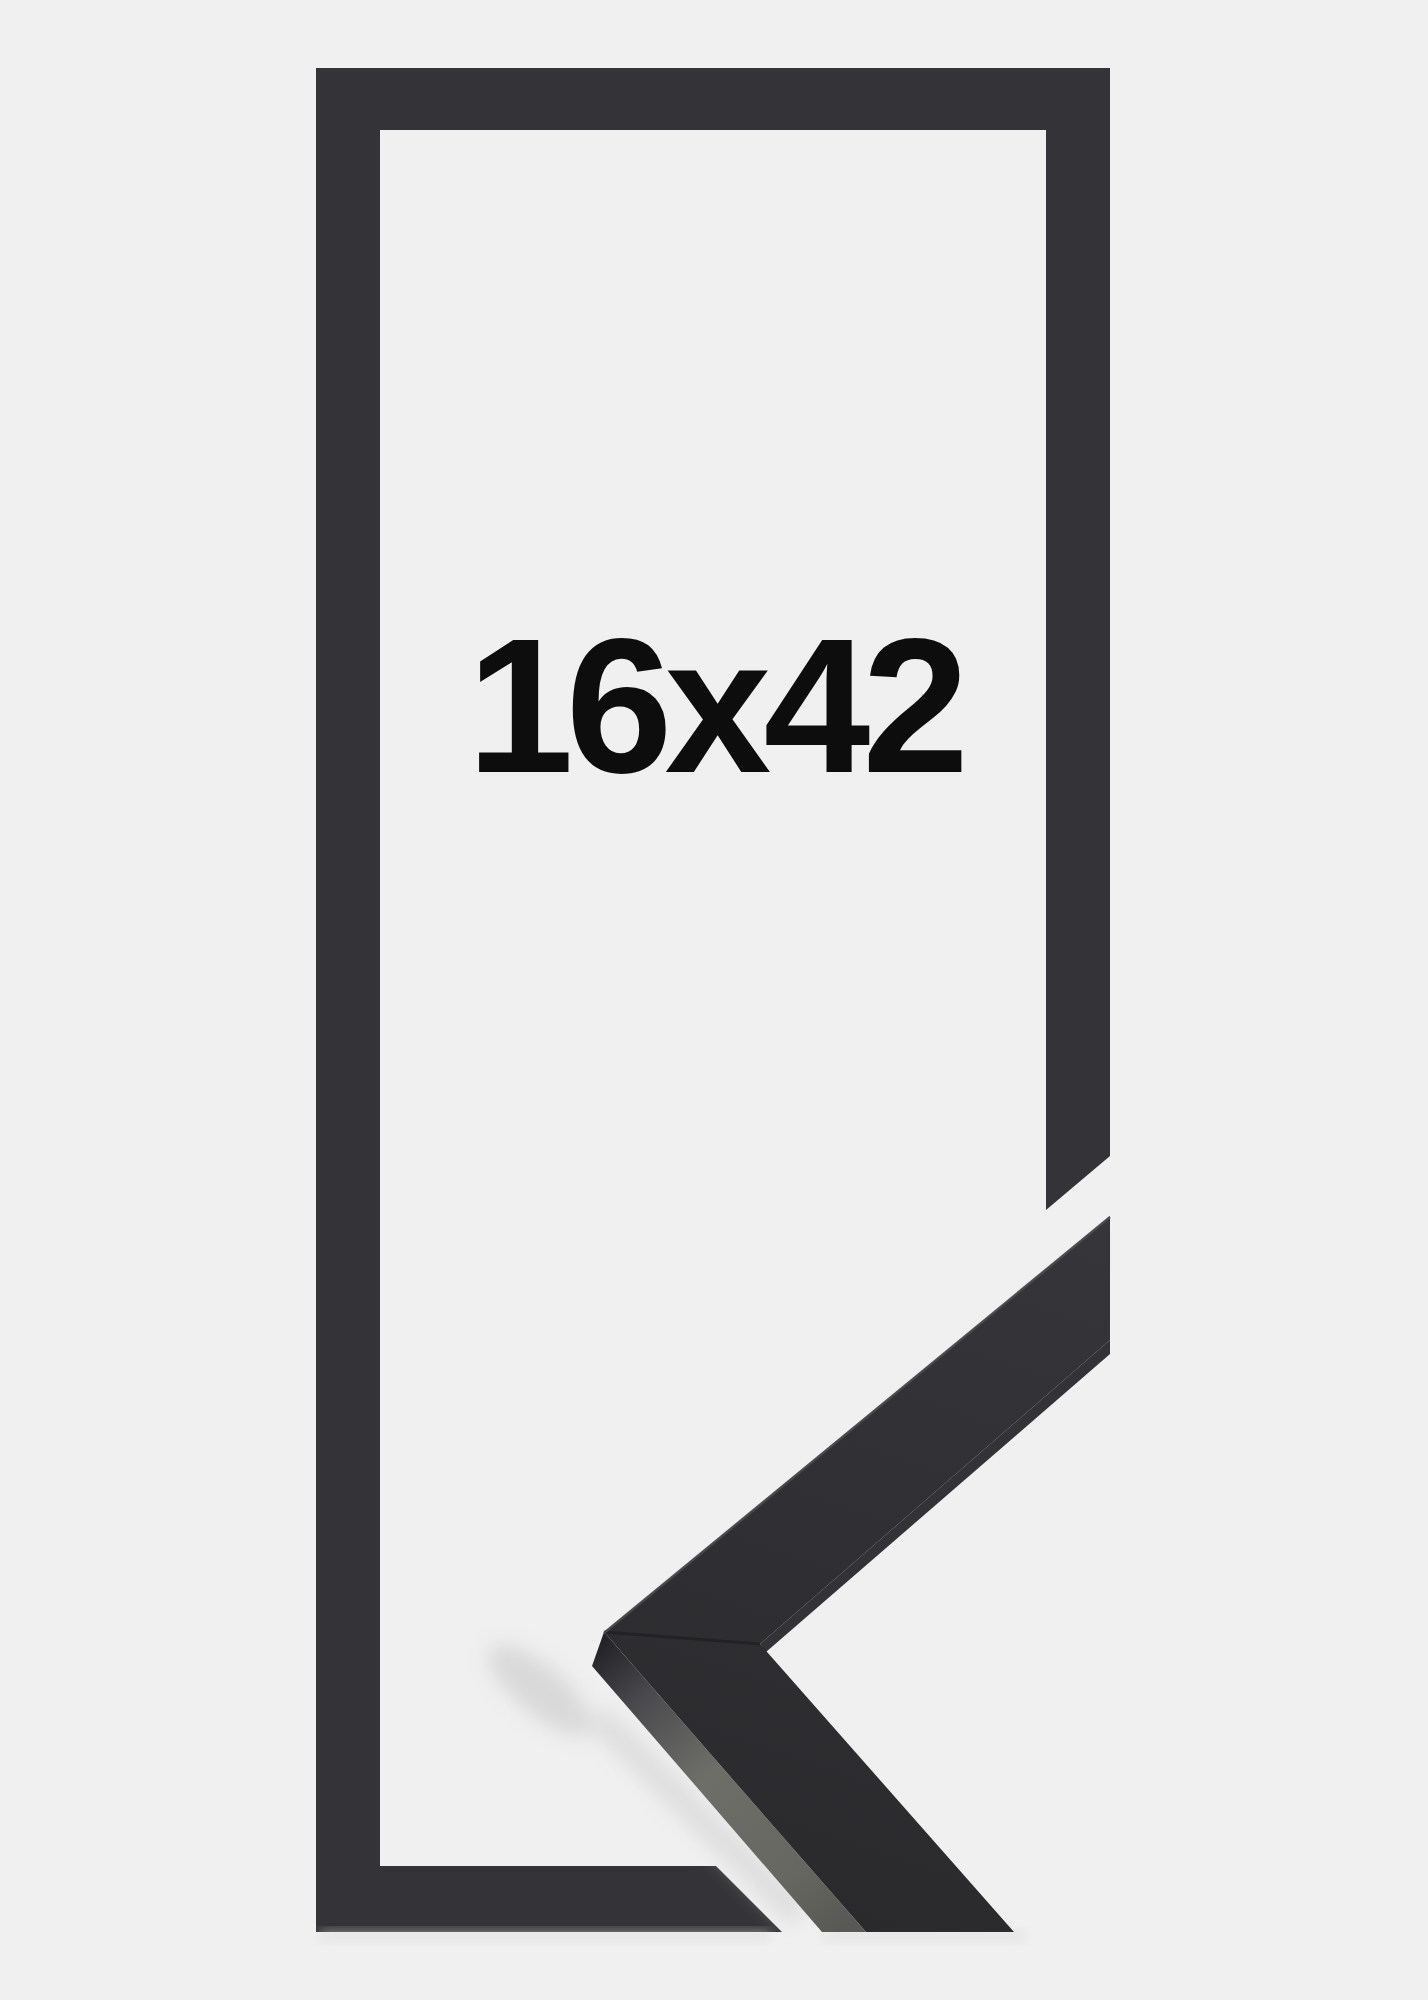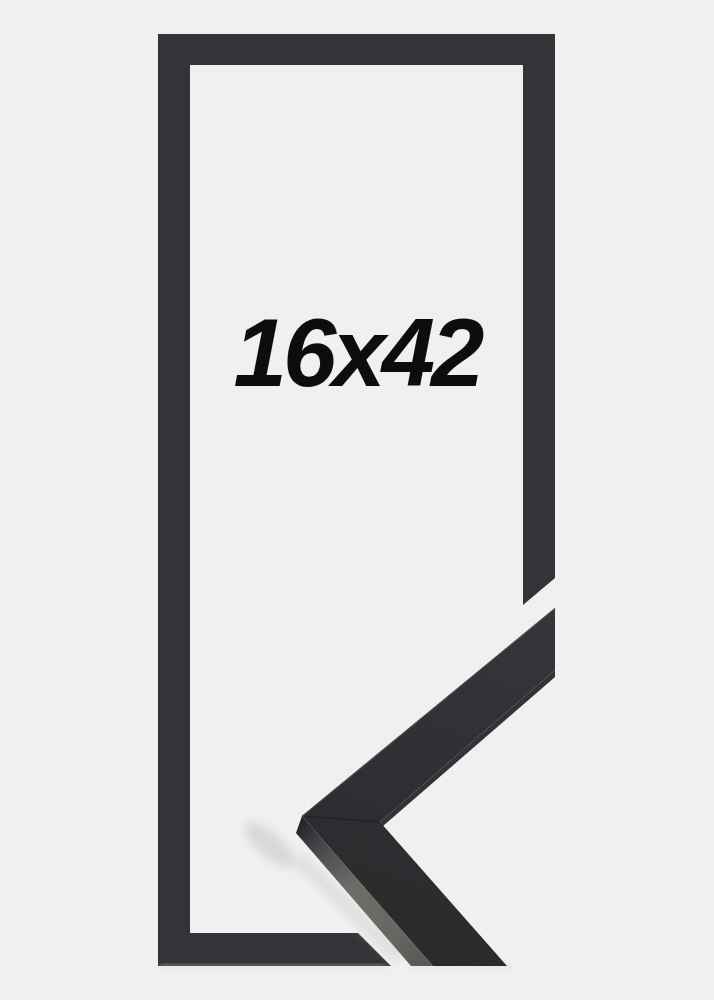--- a/index.html
+++ b/index.html
@@ -6,21 +6,20 @@
     margin: 0;
     padding: 0;
     background: #f0f0f1;
   }
   .stage {
     position: relative;
     width: 648px;
     height: 1000px;
     overflow: hidden;
     font-family: "Liberation Sans", sans-serif;
-    font-style: italic;
   }
   .stage svg { display: block; }
   .size-label {
     font-family: "Liberation Sans", sans-serif;
     font-weight: 700;
     font-size: 96px;
     letter-spacing: -4px;
   }
 </style>
 </head>

